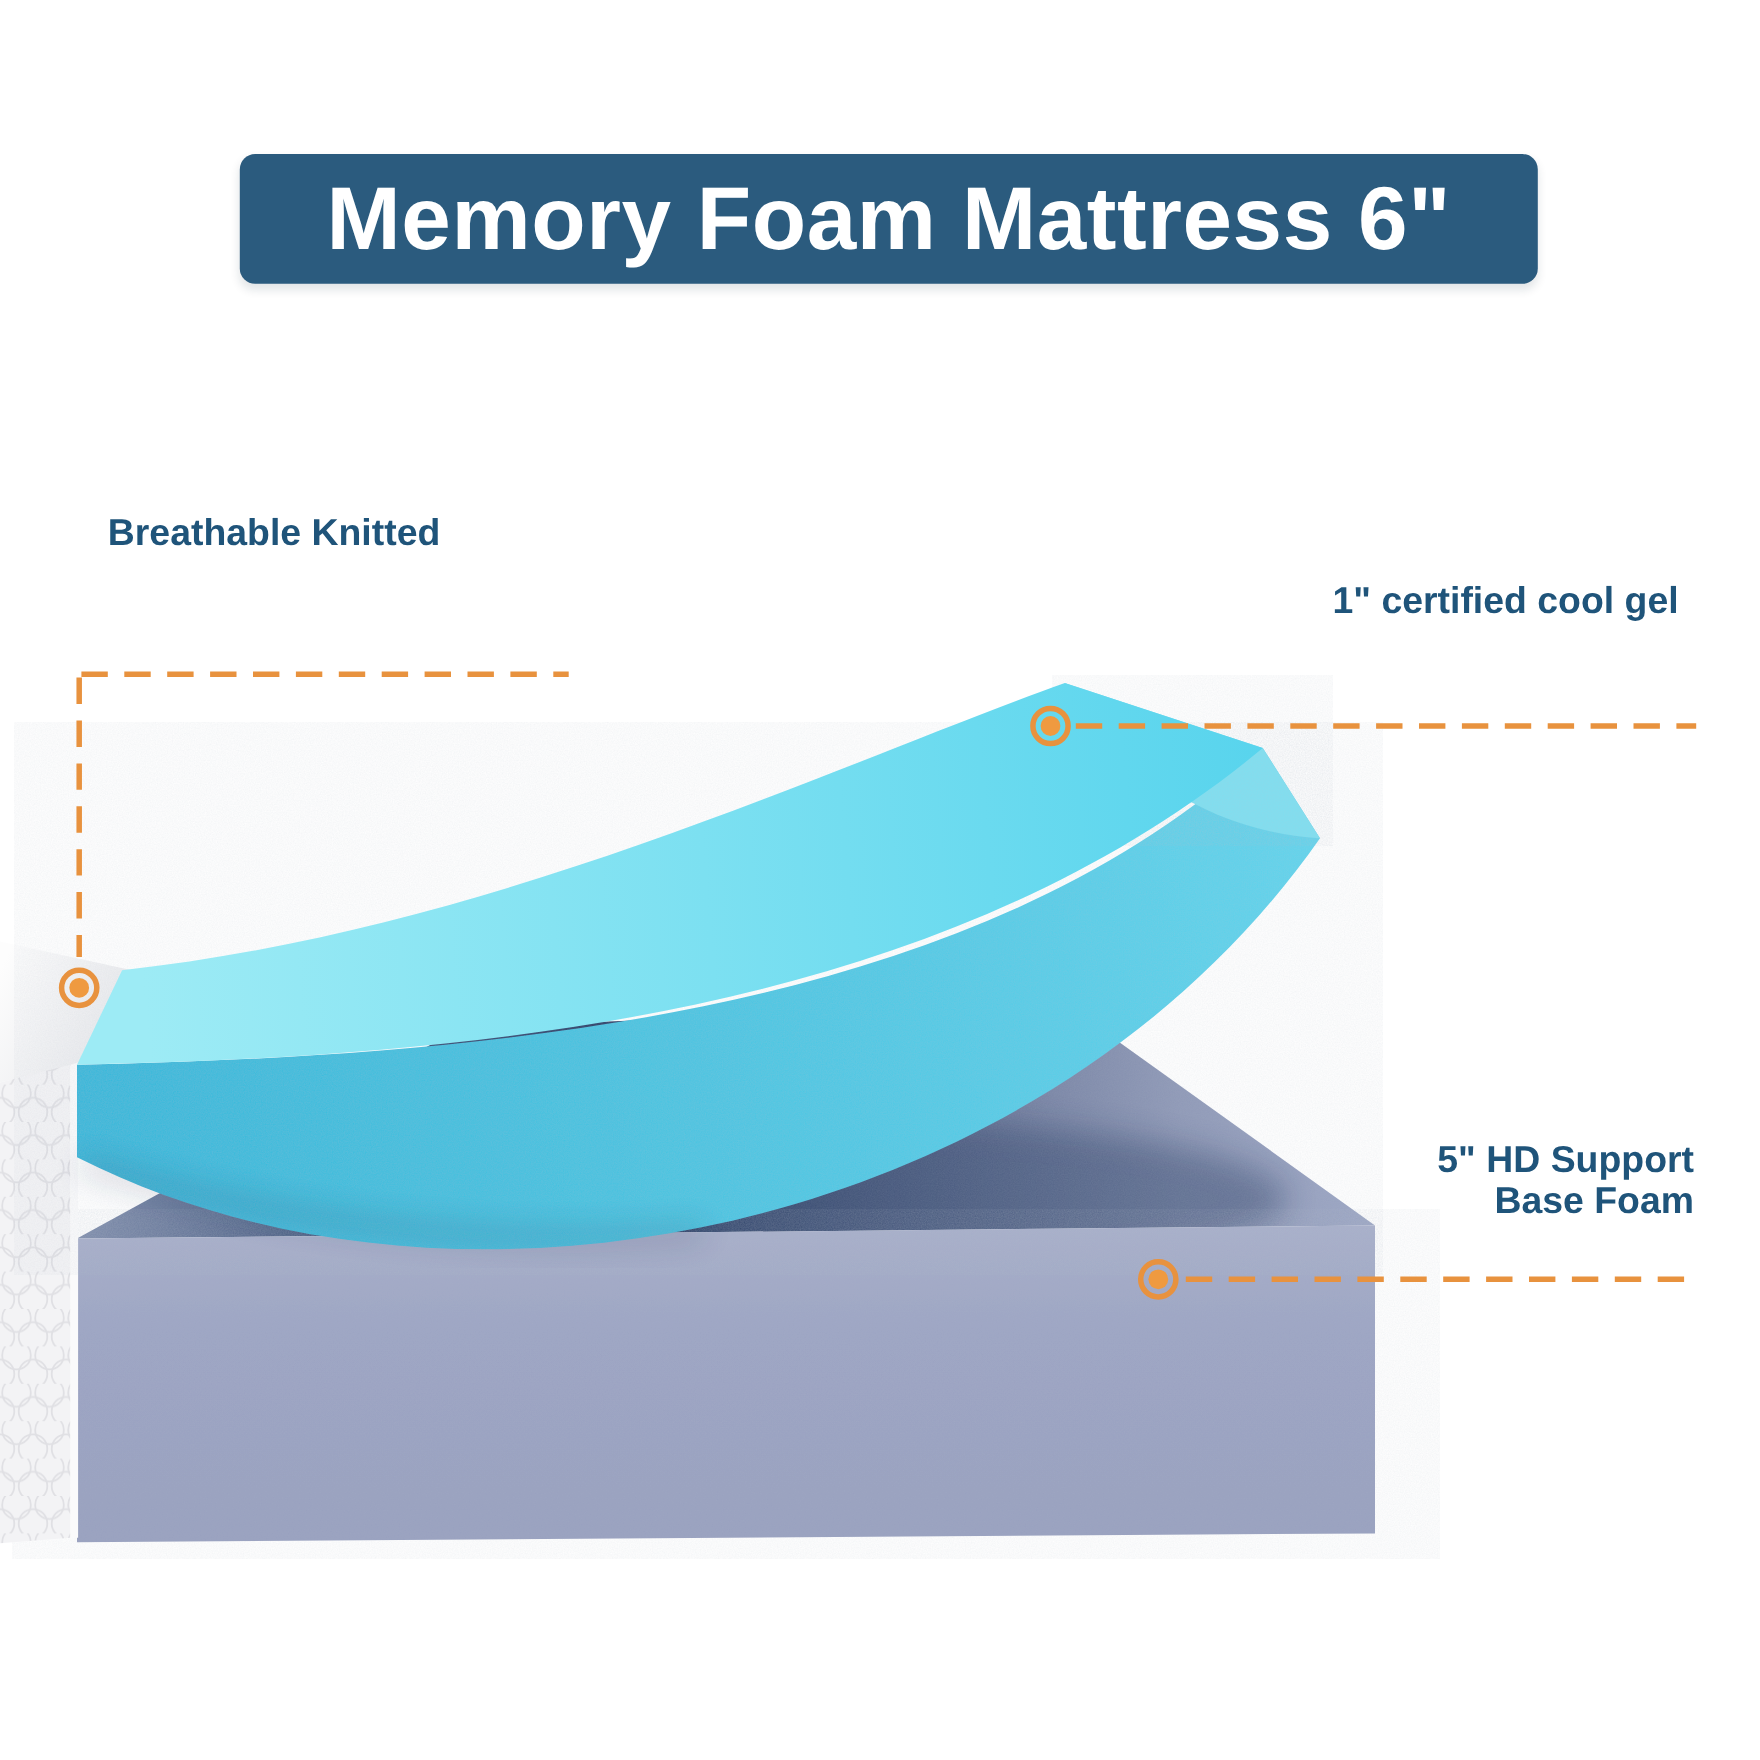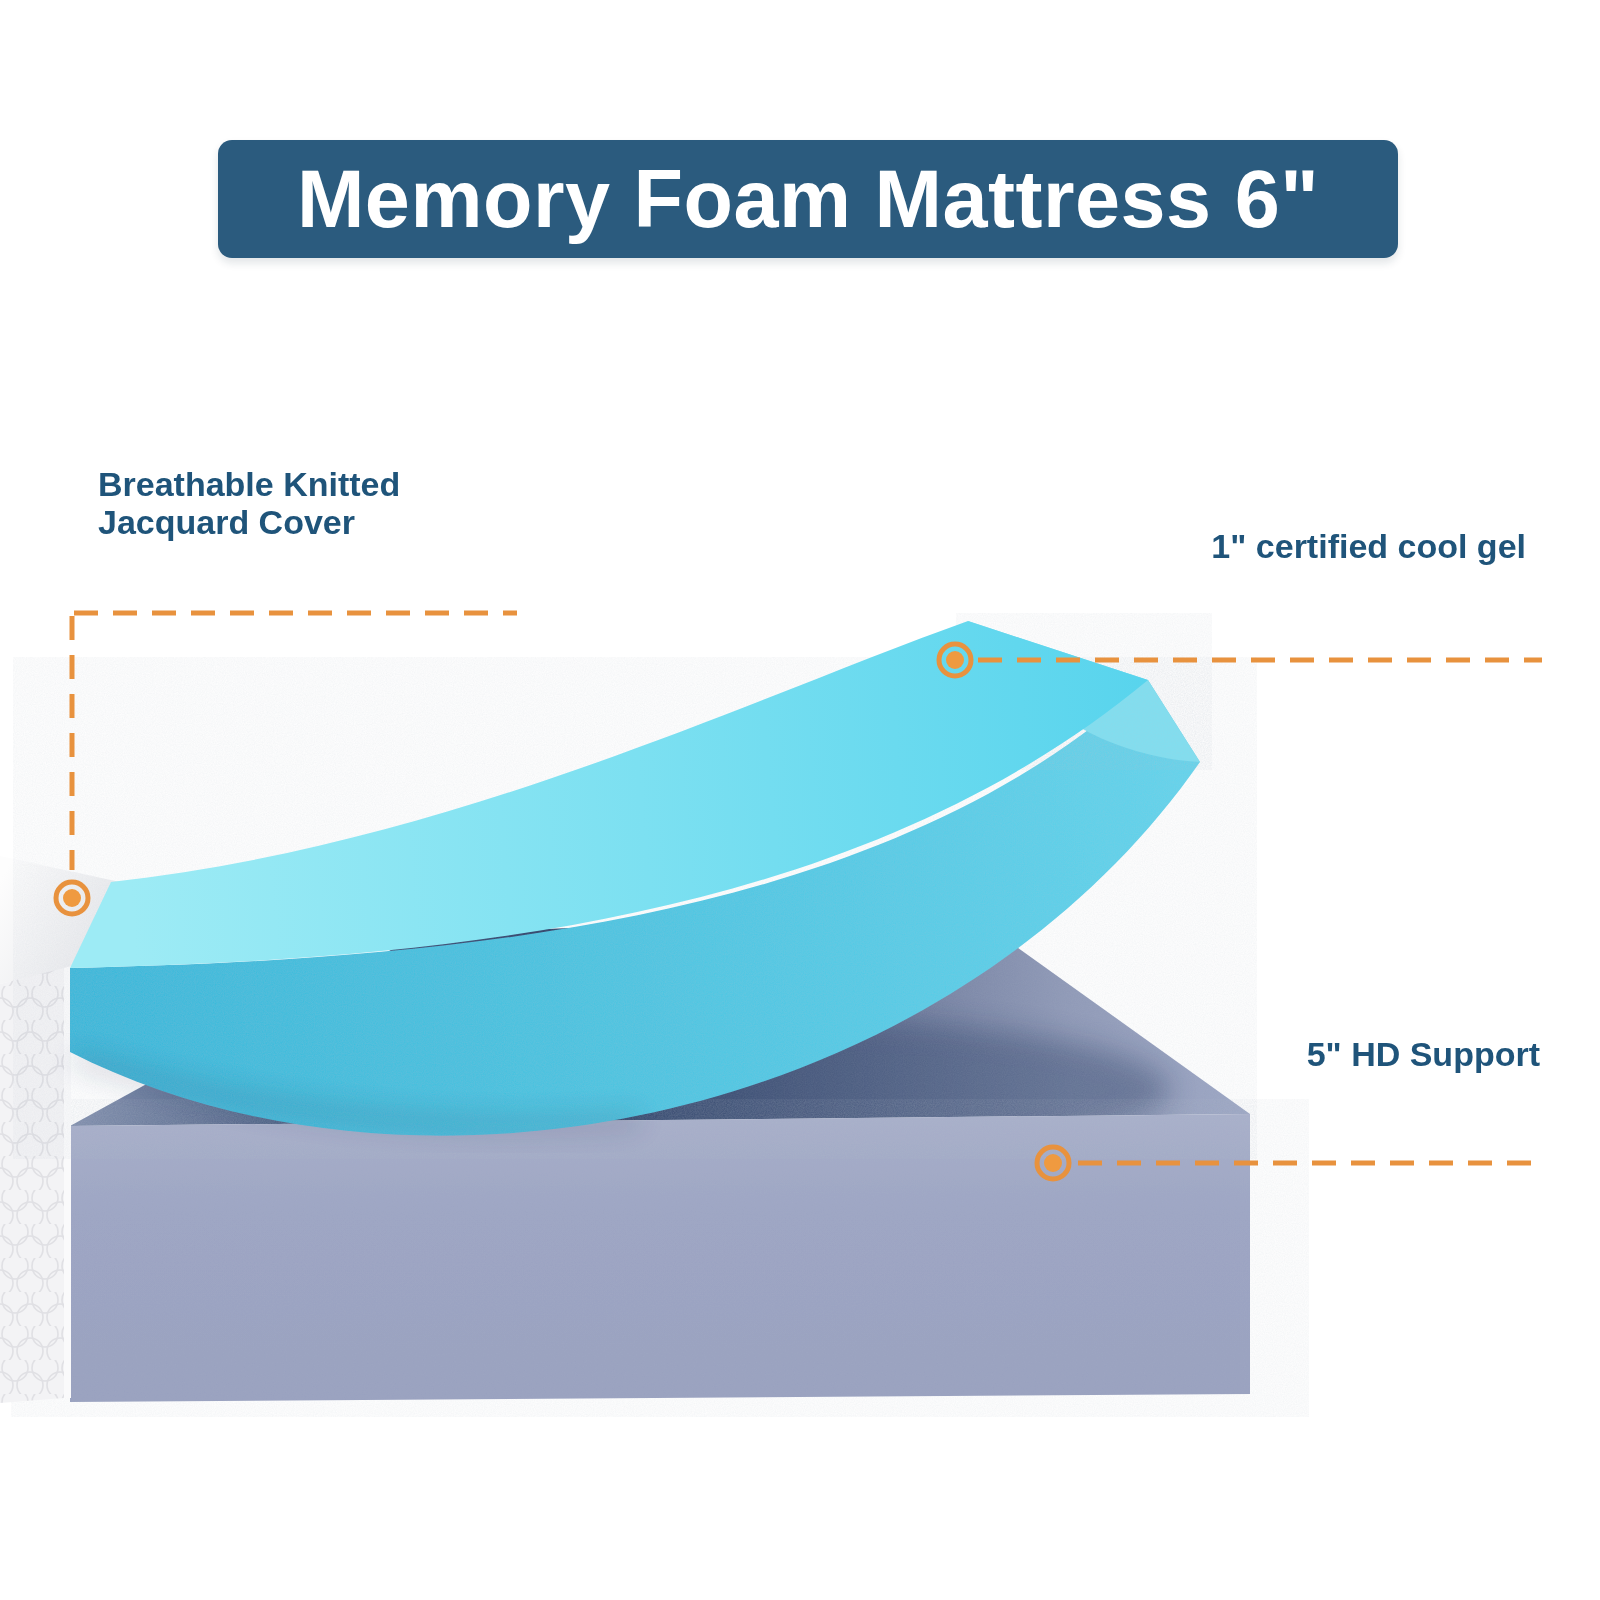--- a/index.html
+++ b/index.html
@@ -117,24 +117,24 @@
       <circle cx="1053" cy="1163" r="9" fill="#EF9A40"></circle>
     </g>
   </svg>
 
   <div class="banner">
     <span class="title">Memory Foam Mattress 6"</span>
   </div>
 
   <div class="callout left">
     <span>Breathable Knitted</span>
-    <span>Jacquard Cover</span>
   </div>
 
   <div class="callout gel">
     <span>1" certified cool gel</span>
   </div>
 
   <div class="callout base">
     <span>5" HD Support</span>
+    <span>Base Foam</span>
   </div>
 
 </div>
 
 </body></html>

